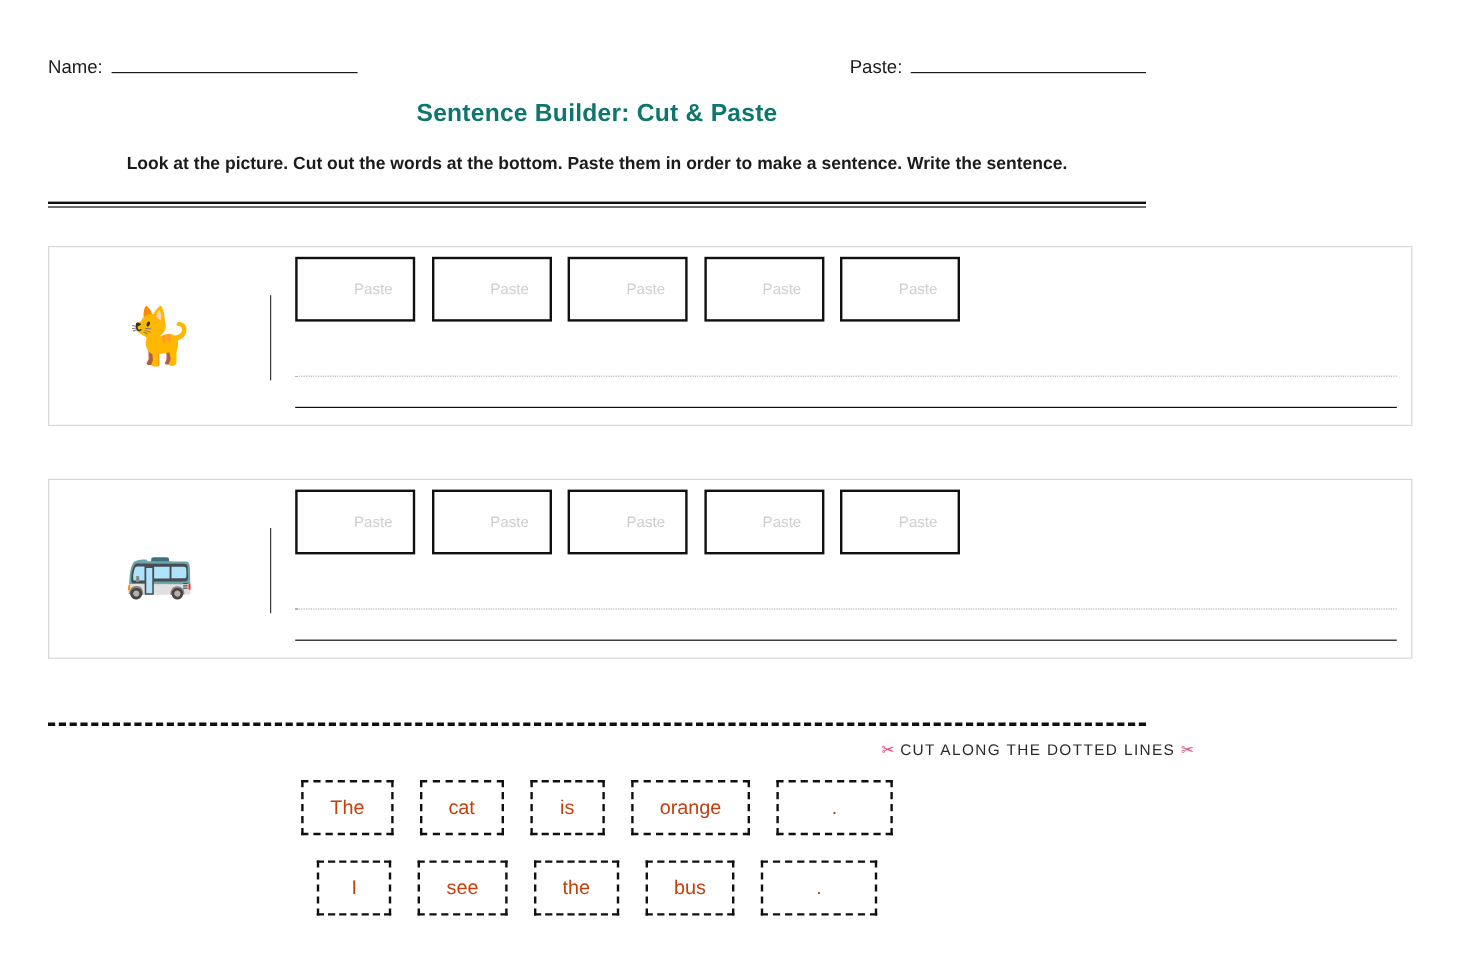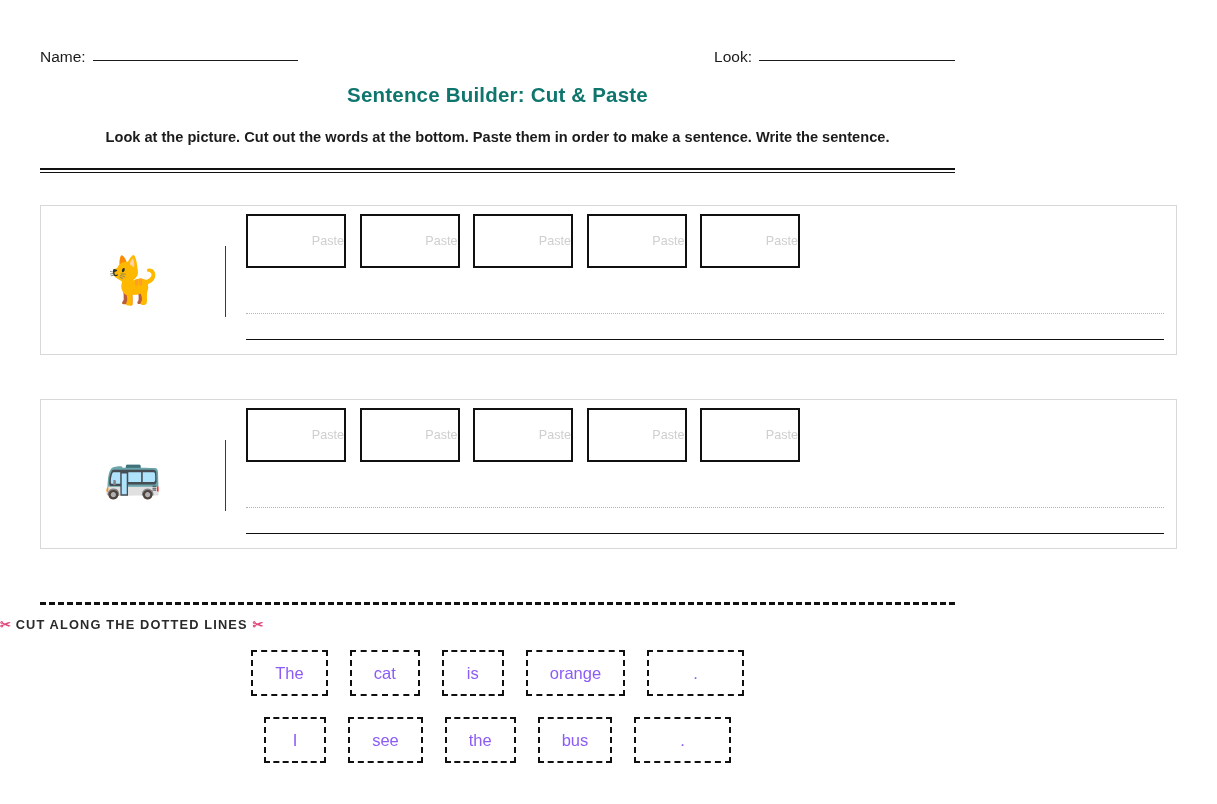--- a/index.html
+++ b/index.html
@@ -138,21 +138,21 @@
     gap: 13.5px;
   }
   .paste-box {
     width: 100px;
     height: 54px;
     box-sizing: border-box;
     border: 2.2px solid #101010;
     background: #ffffff;
     display: flex;
     align-items: center;
-    justify-content: flex-end;
+    justify-content: flex-start;
     padding-left: 47px;
   }
   .paste-label {
     font-size: 12.6px;
     color: #cfcfcf;
   }
 
   .dotted-guide {
     position: absolute;
     left: 21px;
@@ -177,26 +177,25 @@
     right: 40px;
     top: 602px;
     height: 0;
     border-top: 3.4px dashed #101010;
   }
   .cut-caption {
     position: absolute;
     left: 0;
     right: 0;
     top: 617px;
-    text-align: left;
+    text-align: right;
     font-size: 12.8px;
     letter-spacing: 1.15px;
     color: #2a2a2a;
     white-space: nowrap;
-    font-weight: bold;
   }
   .scissors {
     color: #e0457b;
     font-size: 13px;
     letter-spacing: 0;
   }
   .cut-caption-text { display: inline-block; }
 
   
   .word-row {
@@ -214,36 +213,36 @@
     min-width: 62px;
     height: 46px;
     box-sizing: border-box;
     padding: 0 22px;
     border: 2.2px dashed #101010;
     background: #ffffff;
     display: flex;
     align-items: center;
     justify-content: center;
     font-size: 16.5px;
-    color: #8b5cf6;
+    color: #c2410c;
   }
   .word-card.punct { padding: 0 44px; }
 </style>
 </head>
 <body>
 
 <div class="page">
 
   <div class="meta-row">
     <div class="meta-field">
       <span class="meta-label">Name:</span>
       <span class="meta-rule name-rule"></span>
     </div>
     <div class="meta-field">
-      <span class="meta-label">Look:</span>
+      <span class="meta-label">Paste:</span>
       <span class="meta-rule date-rule"></span>
     </div>
   </div>
 
   <div class="sheet-title">Sentence Builder: Cut &amp; Paste</div>
   <div class="sheet-subtitle">Look at the picture. Cut out the words at the bottom. Paste them in order to make a sentence. Write the sentence.</div>
   <div class="header-divider"></div>
 
   <div class="exercise ex-1">
     <div class="picture-cell">

